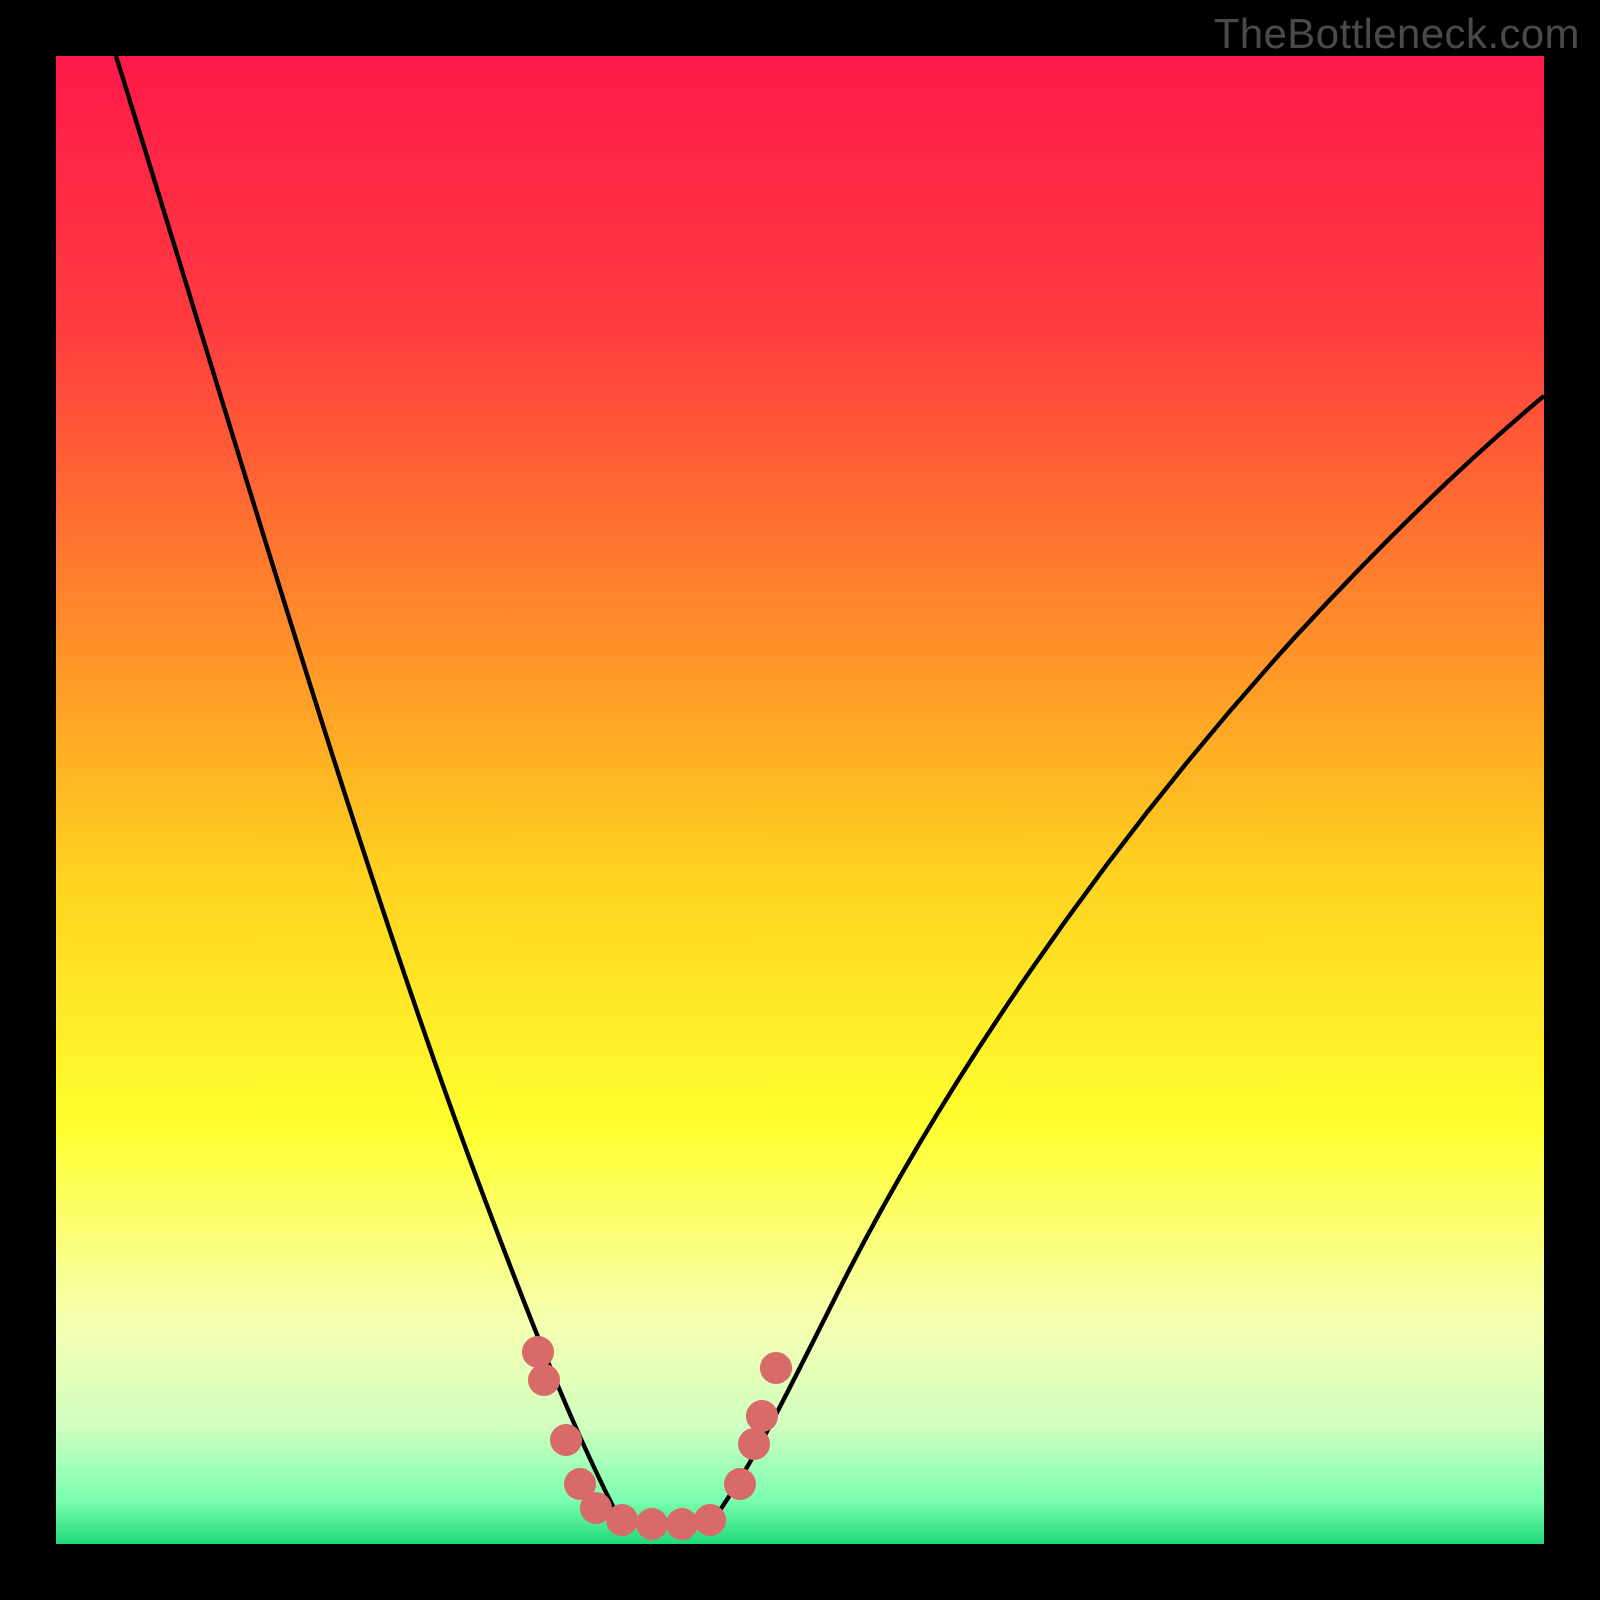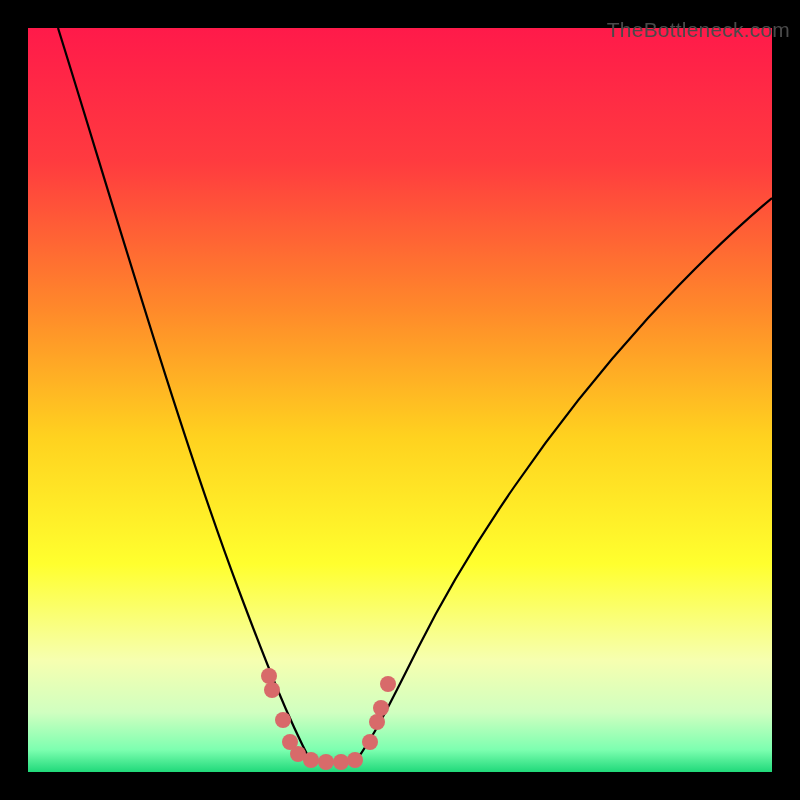--- a/index.html
+++ b/index.html
@@ -7,21 +7,21 @@
     padding: 0;
     width: 800px;
     height: 800px;
     background: #000;
     position: relative;
     overflow: hidden;
     font-family: Arial, sans-serif;
   }
   .watermark {
     position: absolute;
-    top: 18px;
+    top: 6px;
     right: 10px;
     color: #4a4a4a;
     font-size: 21px;
     font-weight: 500;
     z-index: 10;
     letter-spacing: 0.2px;
   }
   .chart-container {
     position: absolute;
     left: 28px;

